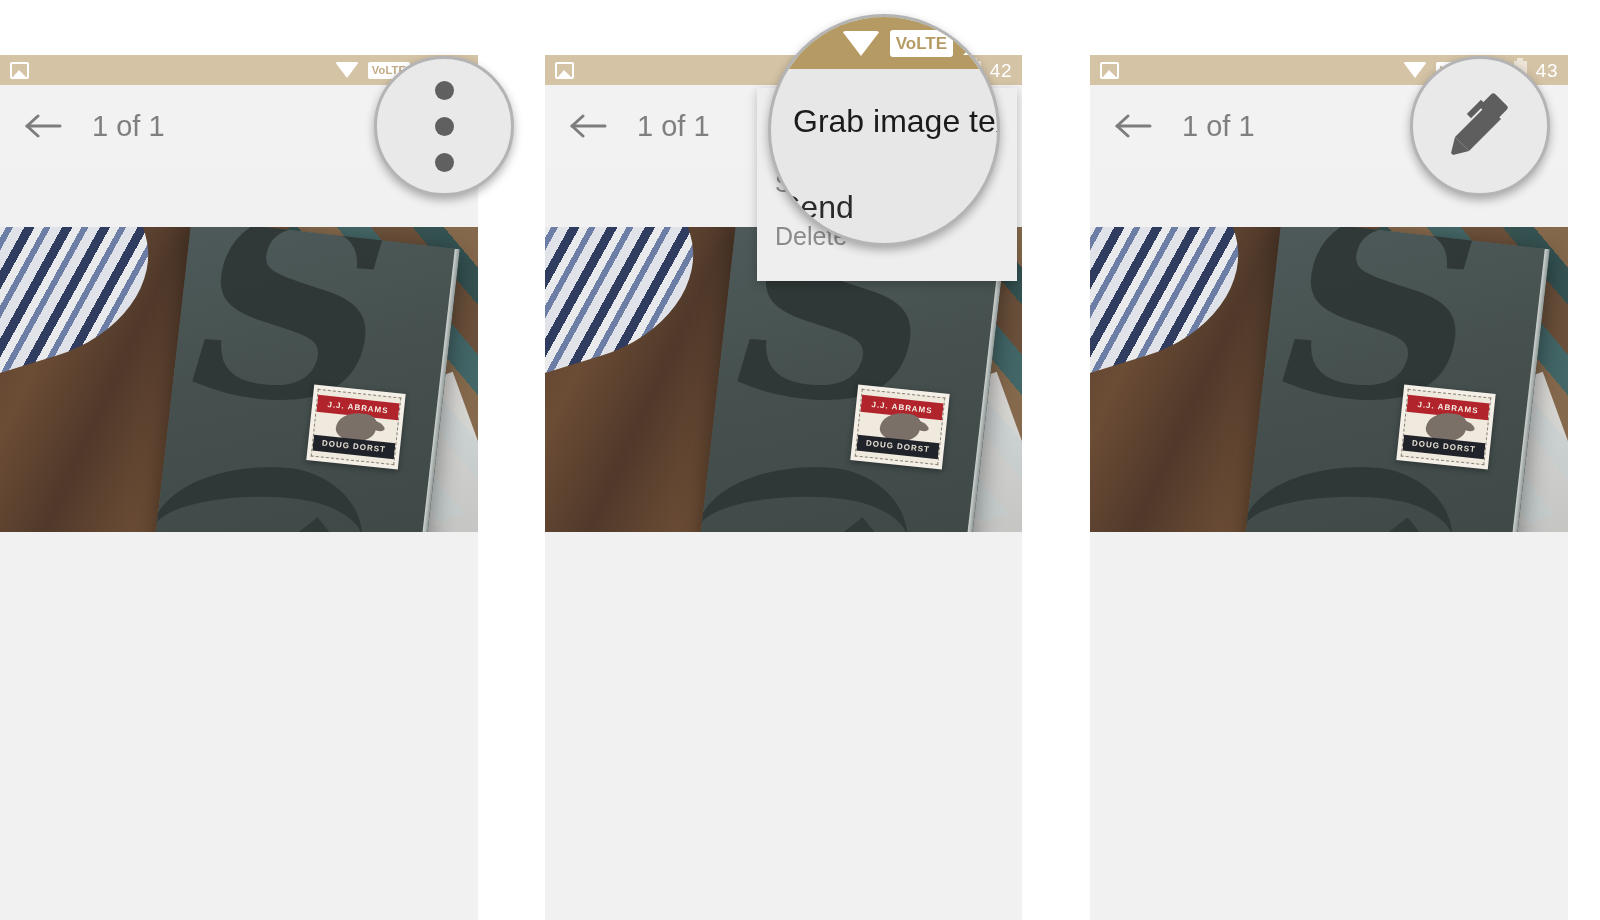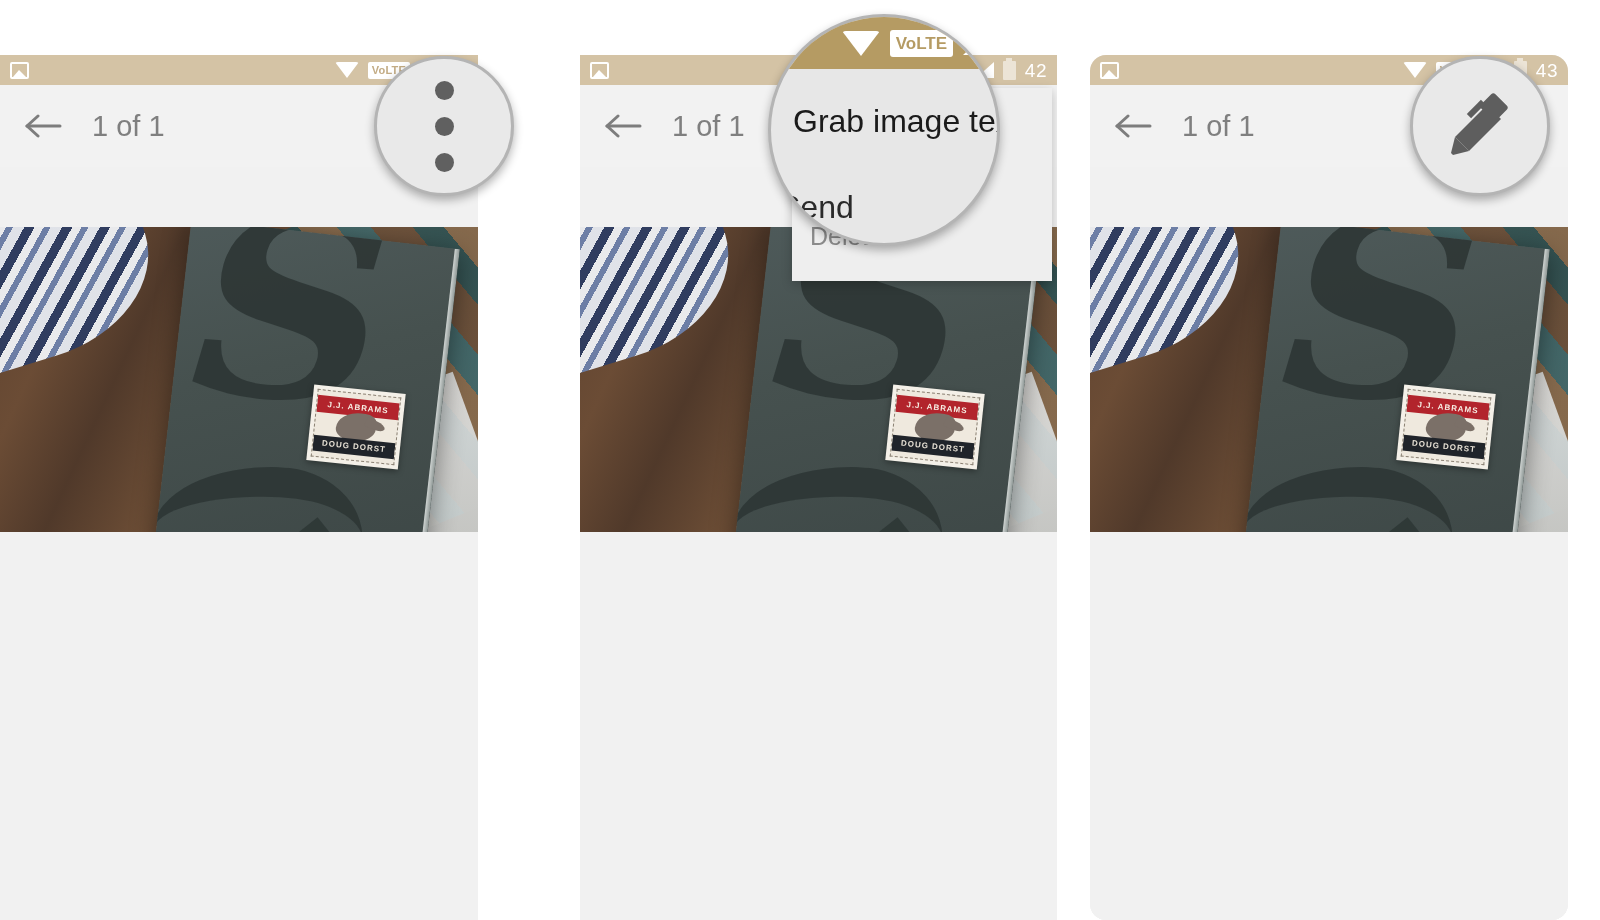--- a/index.html
+++ b/index.html
@@ -21,22 +21,22 @@
   
   .panel {
     position: absolute;
     top: 55px;
     width: 478px;
     height: 865px;
     background: #f1f1f1;
     overflow: hidden;
   }
   .panel.p1 { left: 0px;    width: 478px; }
-  .panel.p2 { left: 545px;  width: 477px; margin-left: 35px; }
-  .panel.p3 { left: 1090px; width: 478px; border-radius: 16px; }
+  .panel.p2 { left: 545px;  width: 477px; }
+  .panel.p3 { left: 1090px; width: 478px; }
 
   
   .statusbar {
     position: relative;
     height: 30px;
     background: #d4c3a5;
     display: flex;
     align-items: center;
     padding: 0 10px;
   }

